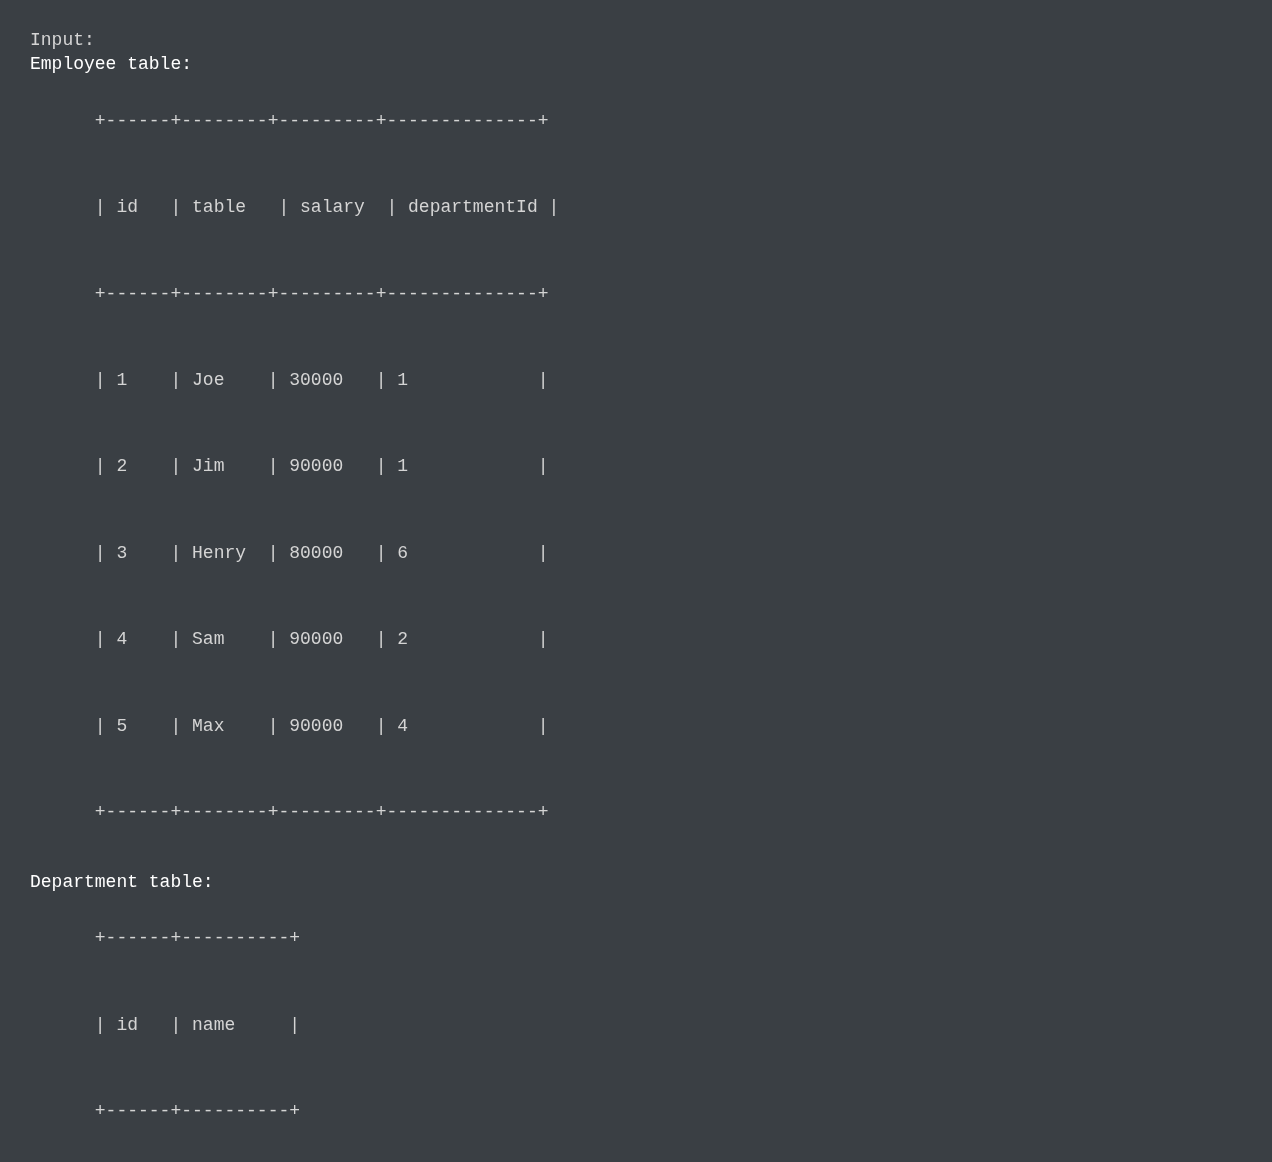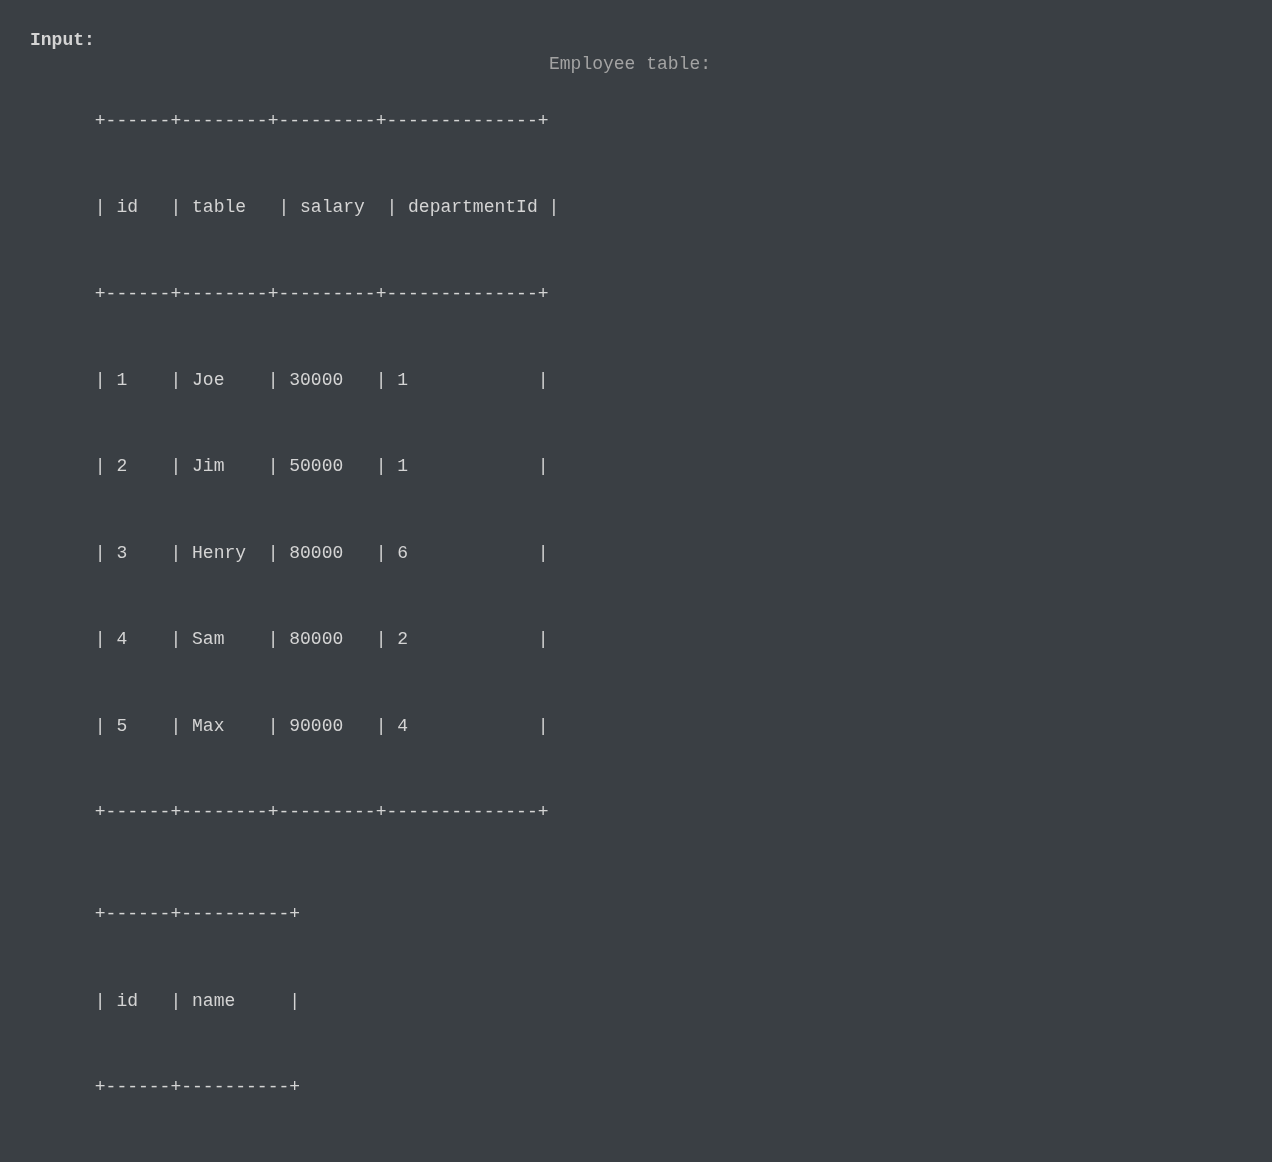--- a/index.html
+++ b/index.html
@@ -16,29 +16,28 @@
       padding: 30px 30px;
       width: 1272px;
       min-height: 1162px;
     }
 
     .content {
       max-width: 1200px;
     }
 
     .section-label {
-      font-weight: bold;
+      font-weight: normal;
       margin-bottom: 4px;
       color: #d4d4d4;
     }
 
     .table-label {
       margin-bottom: 4px;
-      color: #a3a3a3;
-      text-align: center;
+      color: #ffffff;
     }
 
     .mono-table {
       font-family: 'Courier New', Courier, monospace;
       font-size: 18px;
       line-height: 1.6;
       white-space: pre;
       color: #d4d4d4;
       margin-bottom: 16px;
     }
@@ -53,31 +52,32 @@
     <div class="table-label">Employee table:</div>
     <div class="mono-table">
       <span>+------+--------+---------+--------------+</span>
       <br>
       <span>| id   | table   | salary  | departmentId |</span>
       <br>
       <span>+------+--------+---------+--------------+</span>
       <br>
       <span>| 1    | Joe    | 30000   | 1            |</span>
       <br>
-      <span>| 2    | Jim    | 50000   | 1            |</span>
+      <span>| 2    | Jim    | 90000   | 1            |</span>
       <br>
       <span>| 3    | Henry  | 80000   | 6            |</span>
       <br>
-      <span>| 4    | Sam    | 80000   | 2            |</span>
+      <span>| 4    | Sam    | 90000   | 2            |</span>
       <br>
       <span>| 5    | Max    | 90000   | 4            |</span>
       <br>
       <span>+------+--------+---------+--------------+</span>
     </div>
 
+    <div class="table-label">Department table:</div>
     <div class="mono-table">
       <span>+------+----------+</span>
       <br>
       <span>| id   | name     |</span>
       <br>
       <span>+------+----------+</span>
       <br>
       
       <br>
       

